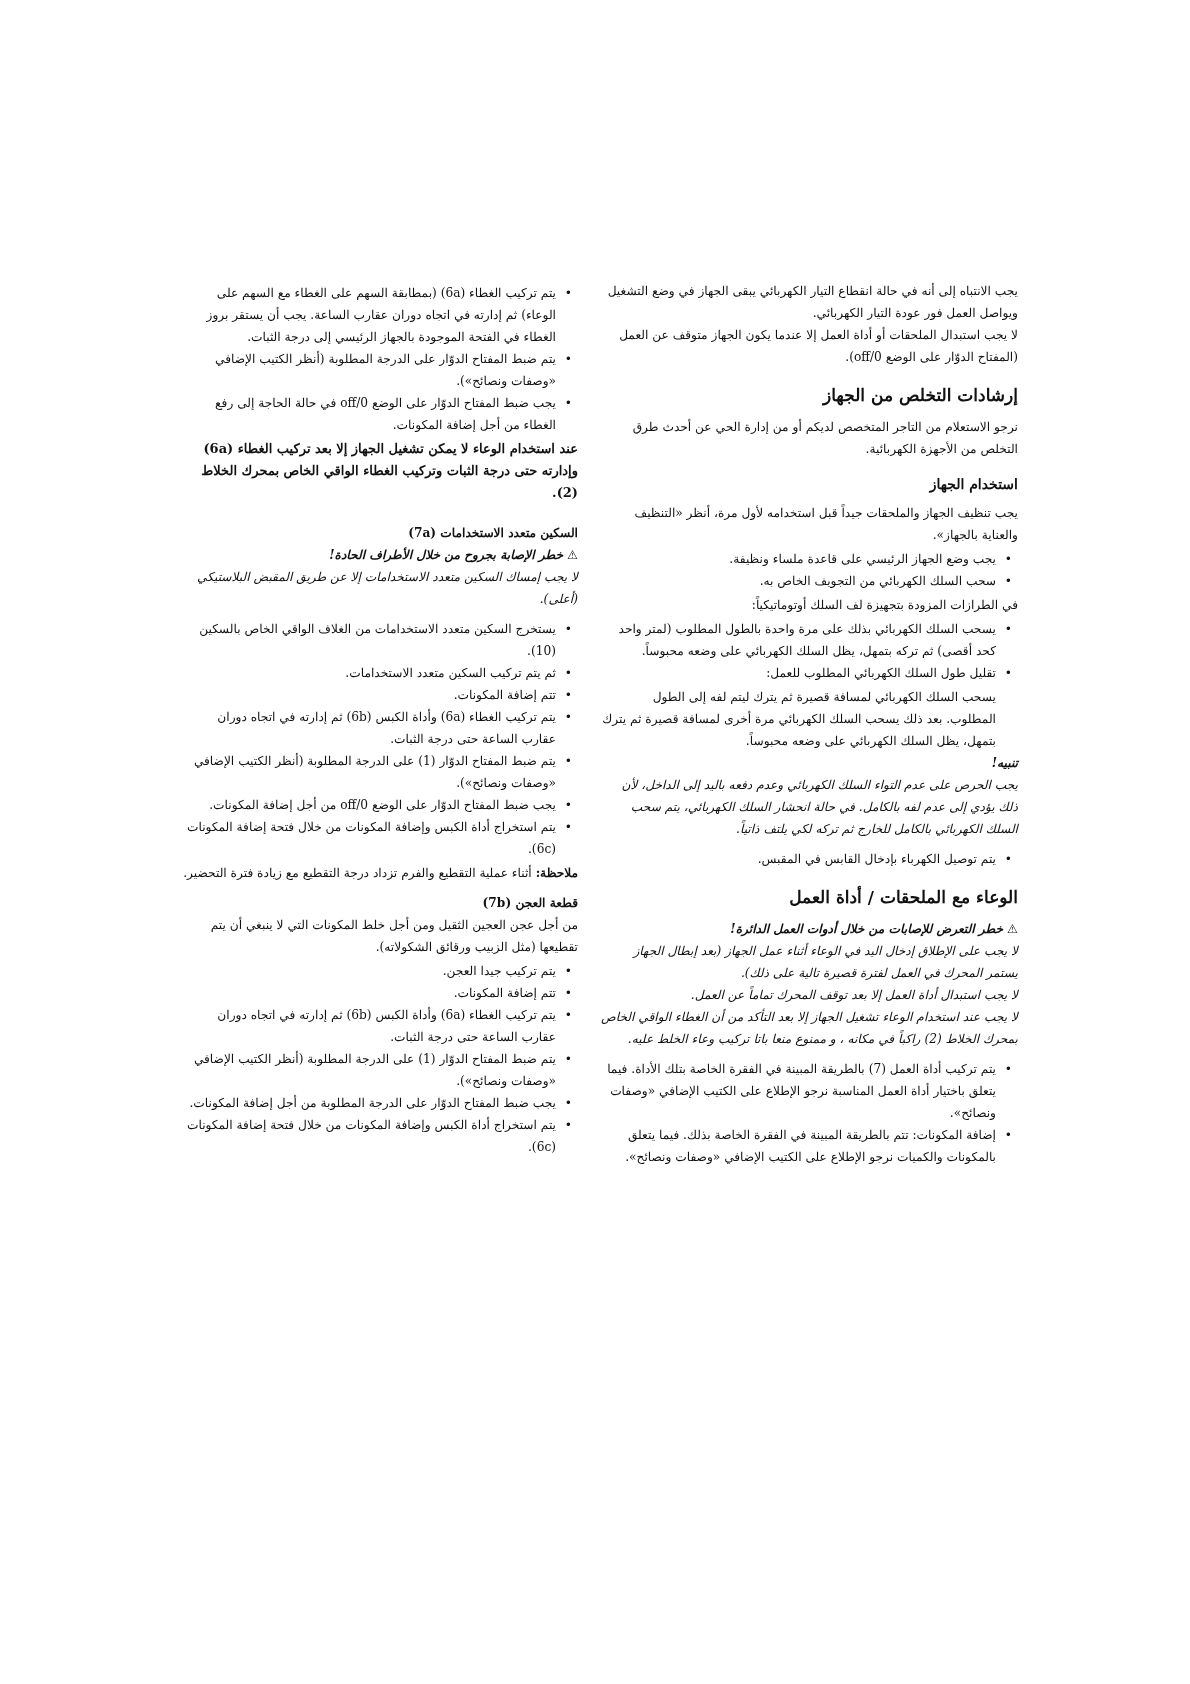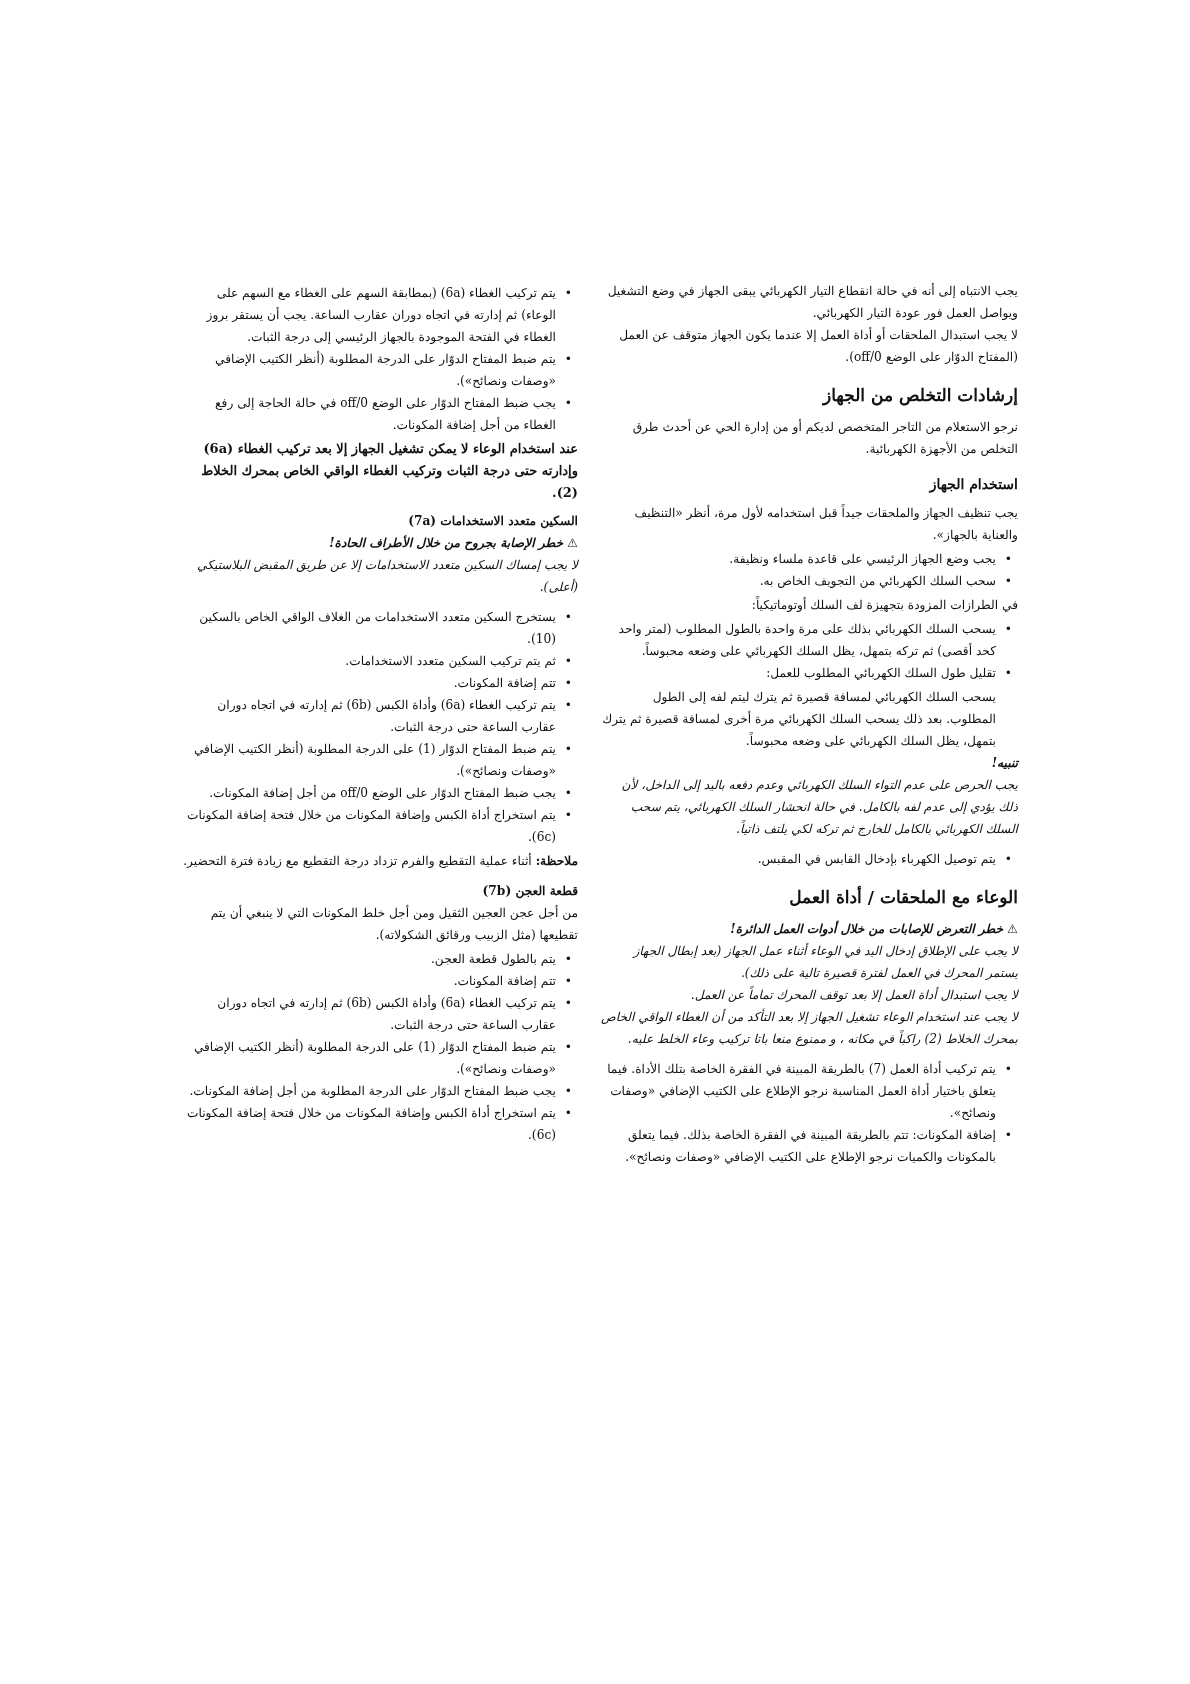--- a/index.html
+++ b/index.html
@@ -63,38 +63,38 @@
 </div>
 
 <div class="col col-left">
   <ul>
     <li>يتم تركيب الغطاء (6a) (بمطابقة السهم على الغطاء مع السهم على الوعاء) ثم إدارته في اتجاه دوران عقارب الساعة. يجب أن يستقر بروز الغطاء في الفتحة الموجودة بالجهاز الرئيسي إلى درجة الثبات.</li>
     <li>يتم ضبط المفتاح الدوّار على الدرجة المطلوبة (أنظر الكتيب الإضافي «وصفات ونصائح»).</li>
     <li>يجب ضبط المفتاح الدوّار على الوضع 0/off في حالة الحاجة إلى رفع الغطاء من أجل إضافة المكونات.</li>
   </ul>
   <p class="bold" style="font-size:13px">عند استخدام الوعاء لا يمكن تشغيل الجهاز إلا بعد تركيب الغطاء (6a) وإدارته حتى درجة الثبات وتركيب الغطاء الواقي الخاص بمحرك الخلاط (2).</p>
 
-  <p class="bold" style="margin-top:6px">السكين متعدد الاستخدامات (7a)</p>
+  <p class="bold" style="margin-top:18px">السكين متعدد الاستخدامات (7a)</p>
   <p class="warn-title"><span class="warn-icon">⚠</span><span>خطر الإصابة بجروح من خلال الأطراف الحادة!</span></p>
   <p class="italic">لا يجب إمساك السكين متعدد الاستخدامات إلا عن طريق المقبض البلاستيكي (أعلى).</p>
   <div class="gap"></div>
   <ul>
     <li>يستخرج السكين متعدد الاستخدامات من الغلاف الواقي الخاص بالسكين (10).</li>
     <li>ثم يتم تركيب السكين متعدد الاستخدامات.</li>
     <li>تتم إضافة المكونات.</li>
     <li>يتم تركيب الغطاء (6a) وأداة الكبس (6b) ثم إدارته في اتجاه دوران عقارب الساعة حتى درجة الثبات.</li>
     <li>يتم ضبط المفتاح الدوّار (1) على الدرجة المطلوبة (أنظر الكتيب الإضافي «وصفات ونصائح»).</li>
     <li>يجب ضبط المفتاح الدوّار على الوضع 0/off من أجل إضافة المكونات.</li>
     <li>يتم استخراج أداة الكبس وإضافة المكونات من خلال فتحة إضافة المكونات (6c).</li>
   </ul>
   <p><span class="bold">ملاحظة:</span><span> أثناء عملية التقطيع والفرم تزداد درجة التقطيع مع زيادة فترة التحضير.</span></p>
 
   <p class="bold" style="margin-top:8px">قطعة العجن (7b)</p>
   <p>من أجل عجن العجين الثقيل ومن أجل خلط المكونات التي لا ينبغي أن يتم تقطيعها (مثل الزبيب ورقائق الشكولاته).</p>
   <ul>
-    <li>يتم بالطول قطعة العجن.</li>
+    <li>يتم تركيب جيدا العجن.</li>
     <li>تتم إضافة المكونات.</li>
     <li>يتم تركيب الغطاء (6a) وأداة الكبس (6b) ثم إدارته في اتجاه دوران عقارب الساعة حتى درجة الثبات.</li>
     <li>يتم ضبط المفتاح الدوّار (1) على الدرجة المطلوبة (أنظر الكتيب الإضافي «وصفات ونصائح»).</li>
     <li>يجب ضبط المفتاح الدوّار على الدرجة المطلوبة  من أجل إضافة المكونات.</li>
     <li>يتم استخراج أداة الكبس وإضافة المكونات من خلال فتحة إضافة المكونات (6c).</li>
   </ul>
 </div>
 
 </body></html>

